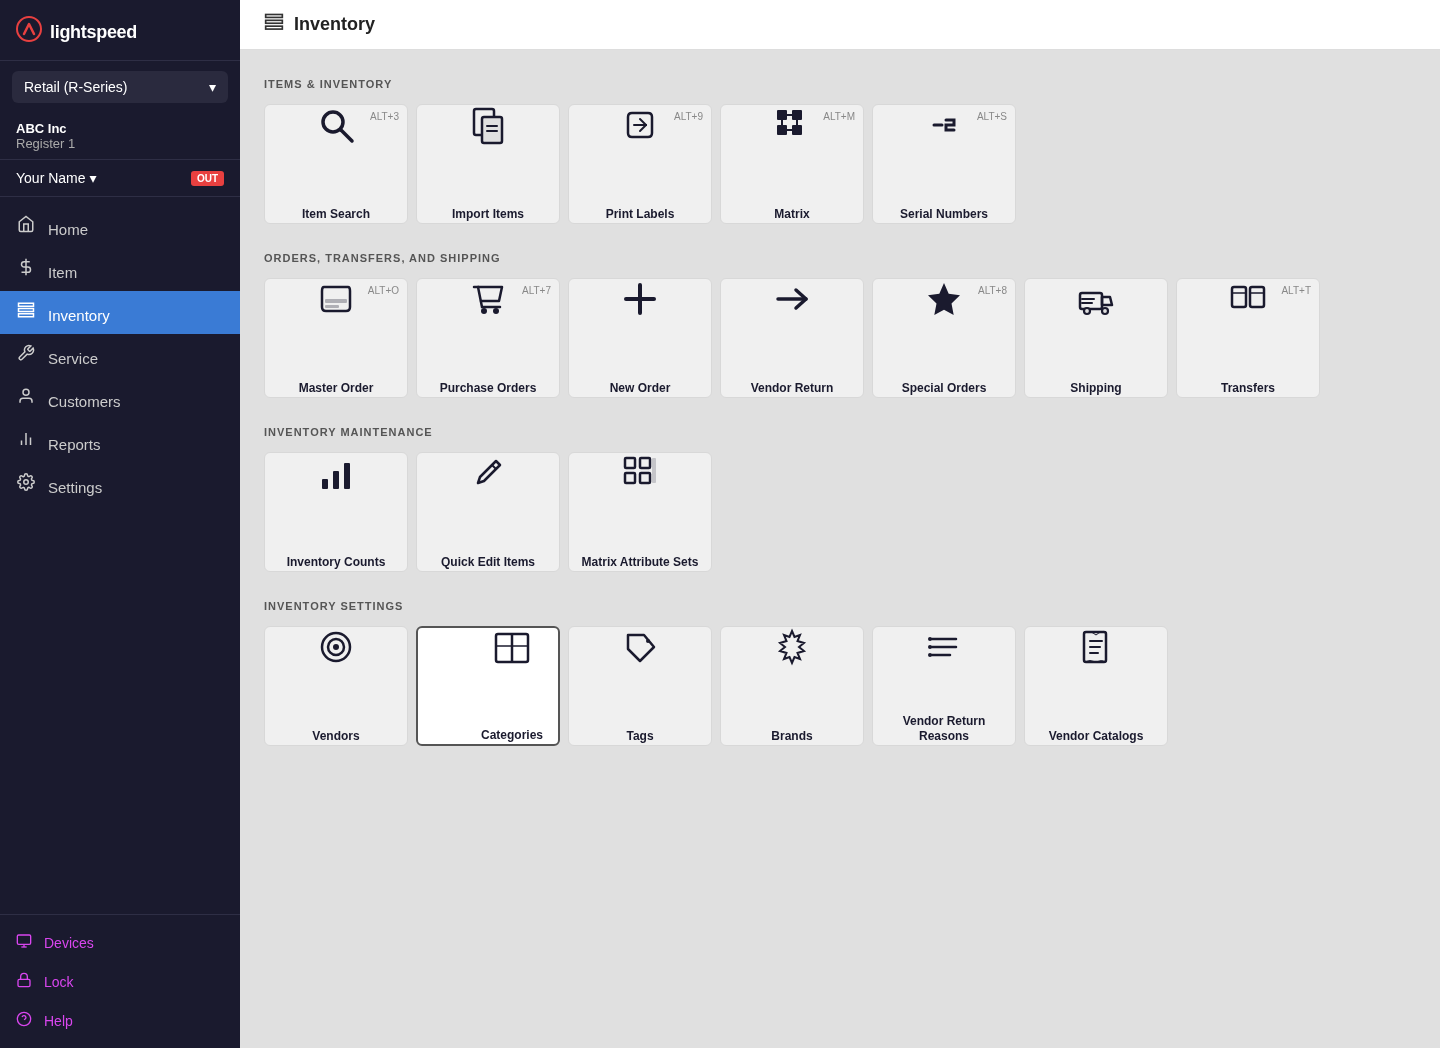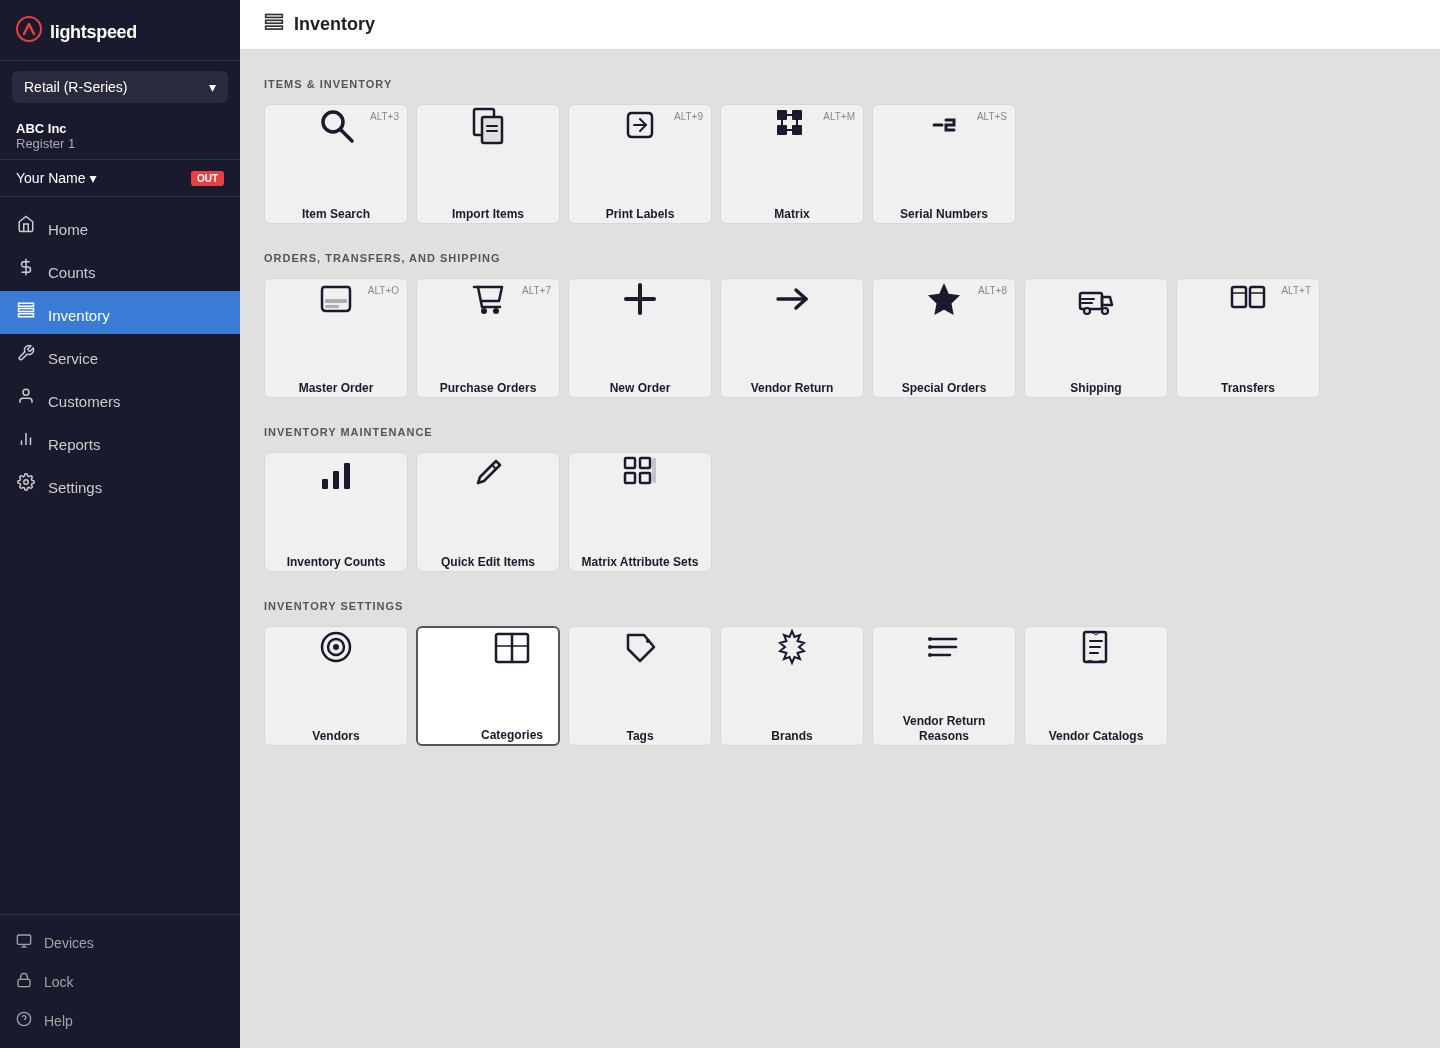--- a/index.html
+++ b/index.html
@@ -68,21 +68,21 @@
     .nav-item.active { background: #3a7bd5; color: #fff; }
     .nav-icon { font-size: 17px; width: 20px; text-align: center; }
 
     .sidebar-bottom {
       border-top: 1px solid #2e2e45;
       padding: 8px 0;
     }
     .bottom-item {
       display: flex; align-items: center; gap: 12px;
       padding: 10px 16px;
-      color: #a3a3a3; font-size: 14px; cursor: pointer;
+      color: #d946ef; font-size: 14px; cursor: pointer;
     }
 
     
     #main {
       flex: 1;
       overflow-y: auto;
       background: #e0e0e0;
     }
     .main-header {
       background: #fff;
@@ -200,21 +200,21 @@
       </span>
       <span>Home</span>
     </div>
     <div class="nav-item">
       <span class="nav-icon">
         <svg width="18" height="18" viewBox="0 0 24 24" fill="none" stroke="currentColor" stroke-width="2">
           <line x1="12" y1="1" x2="12" y2="23"></line>
             <path d="M17 5H9.5a3.5 3.5 0 000 7h5a3.5 3.5 0 010 7H6"></path>
         </svg>
       </span>
-      <span>Counts</span>
+      <span>Item</span>
     </div>
     <div class="nav-item active">
       <span class="nav-icon">
         <svg width="18" height="18" viewBox="0 0 24 24" fill="none" stroke="currentColor" stroke-width="2">
           <rect x="2" y="3" width="20" height="4"></rect>
             <rect x="2" y="10" width="20" height="4"></rect>
             <rect x="2" y="17" width="20" height="4"></rect>
         </svg>
       </span>
       <span>Inventory</span>

